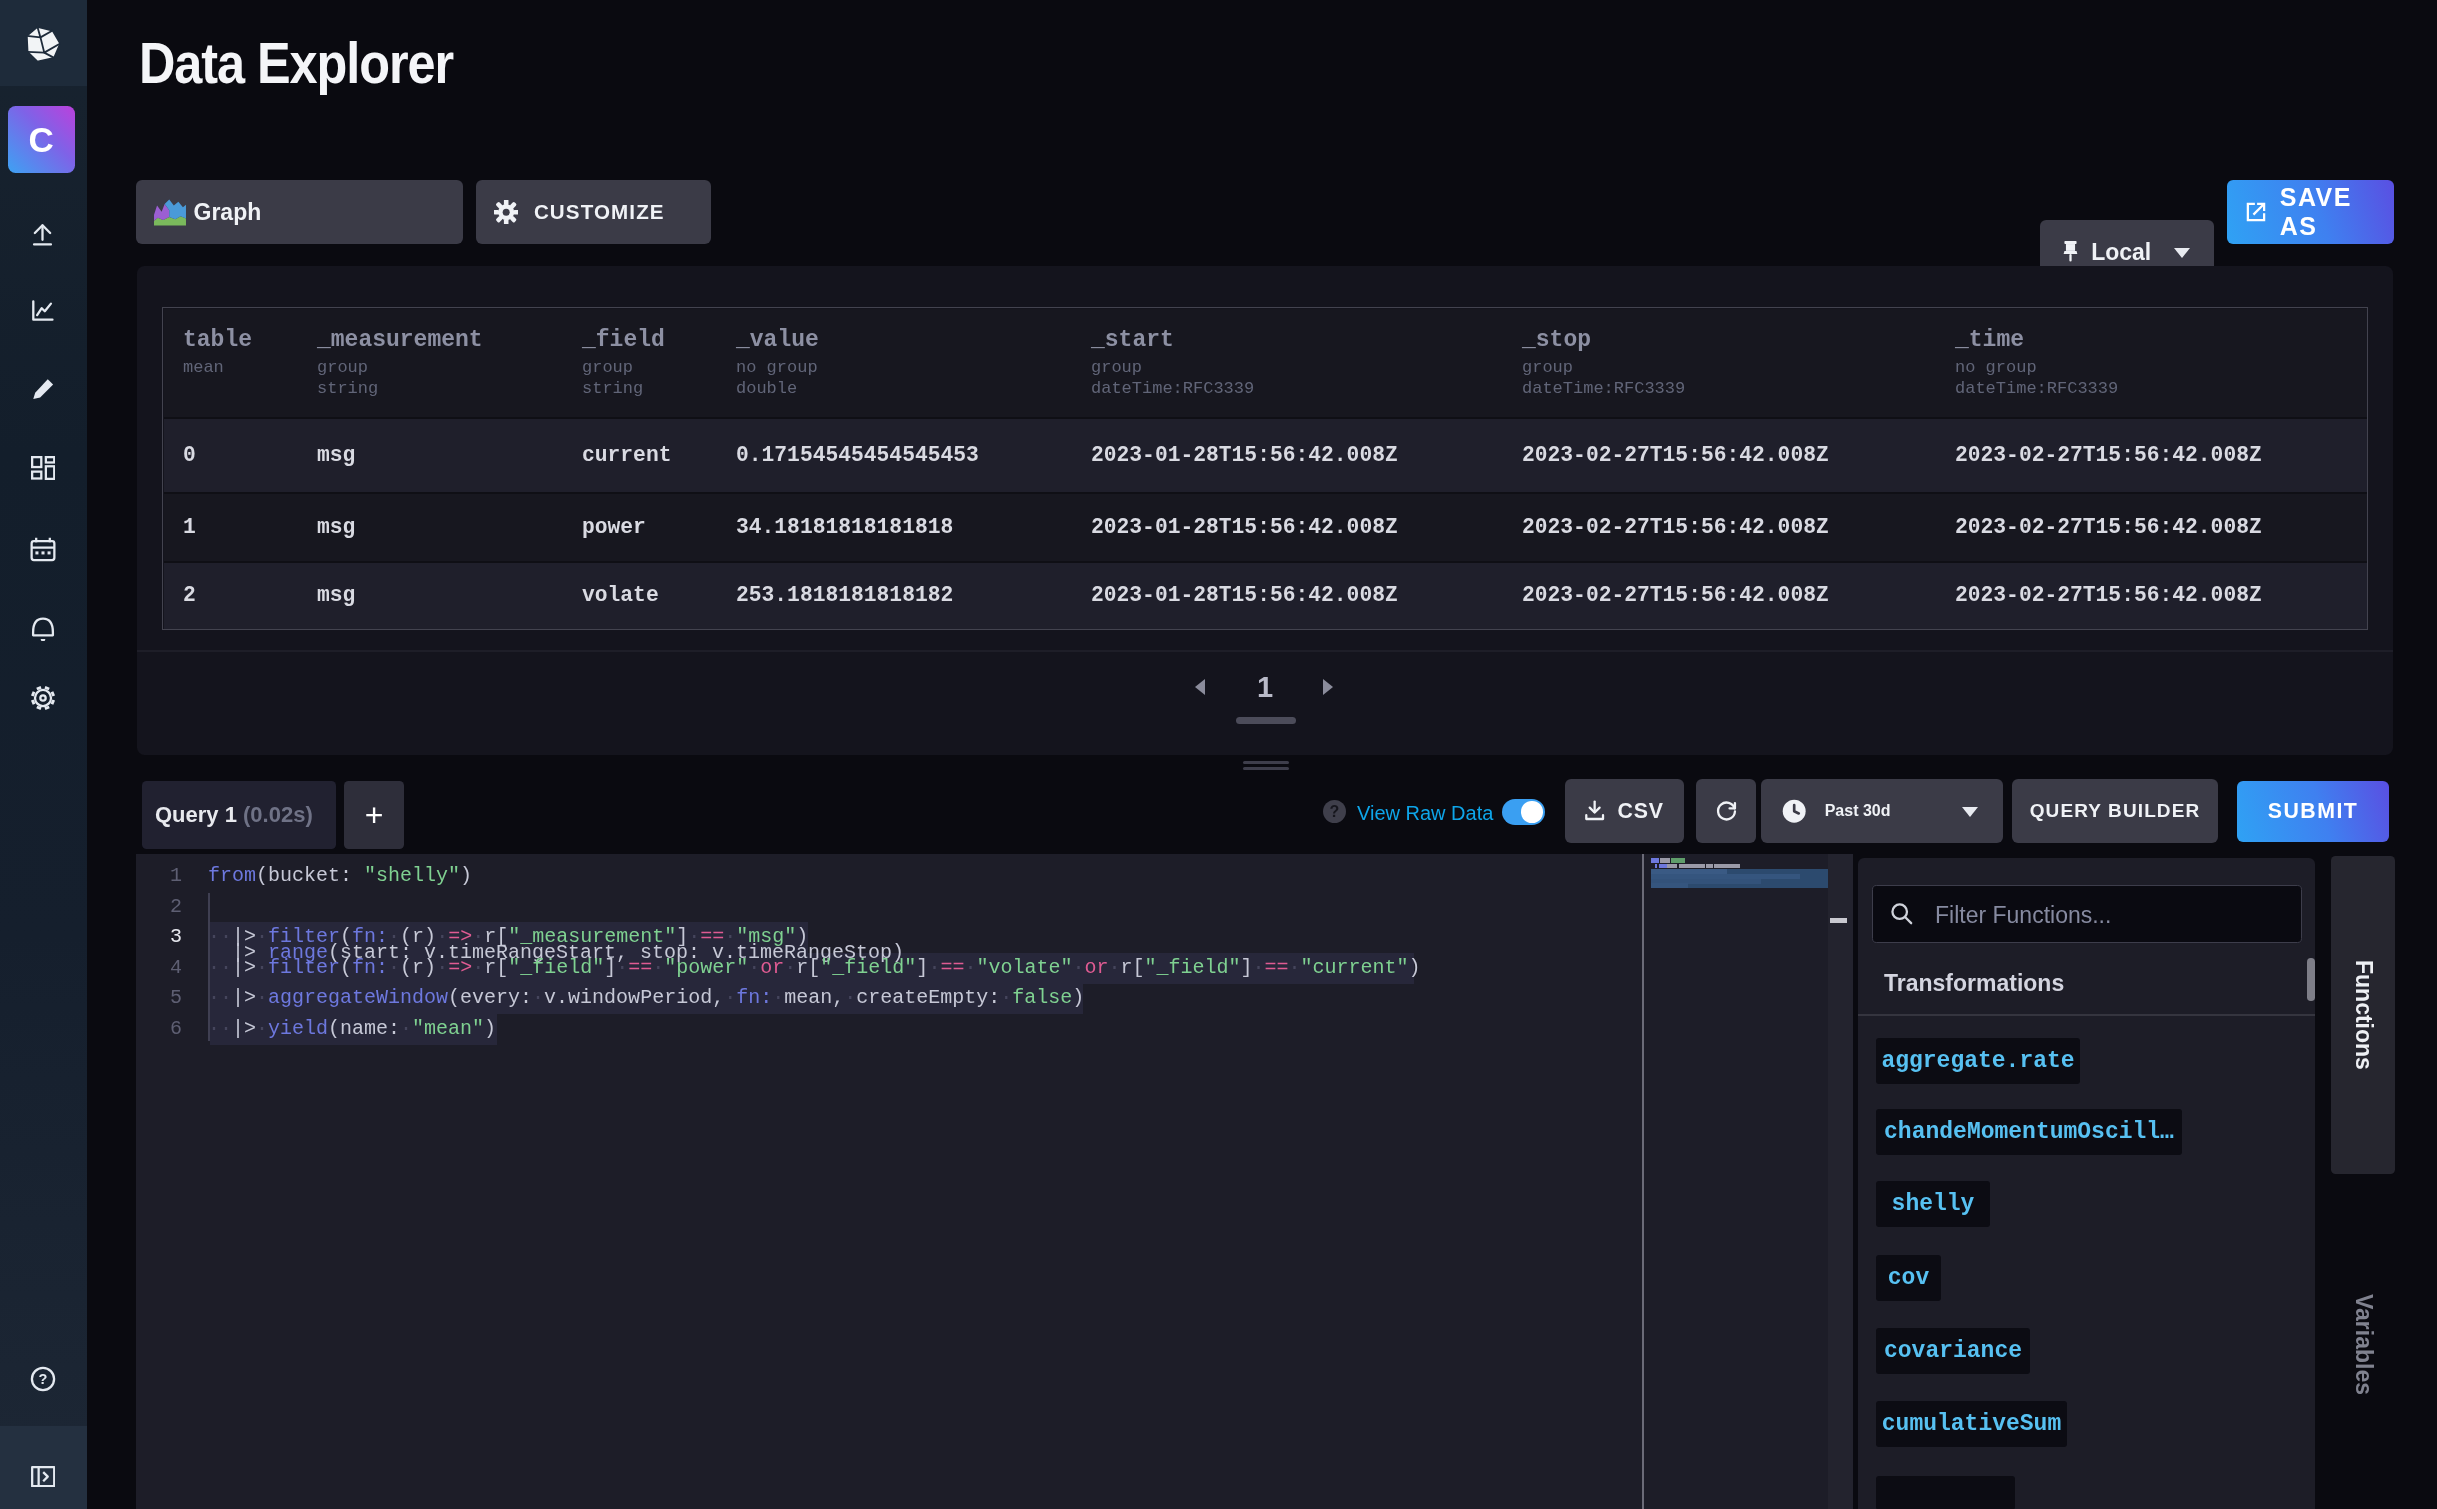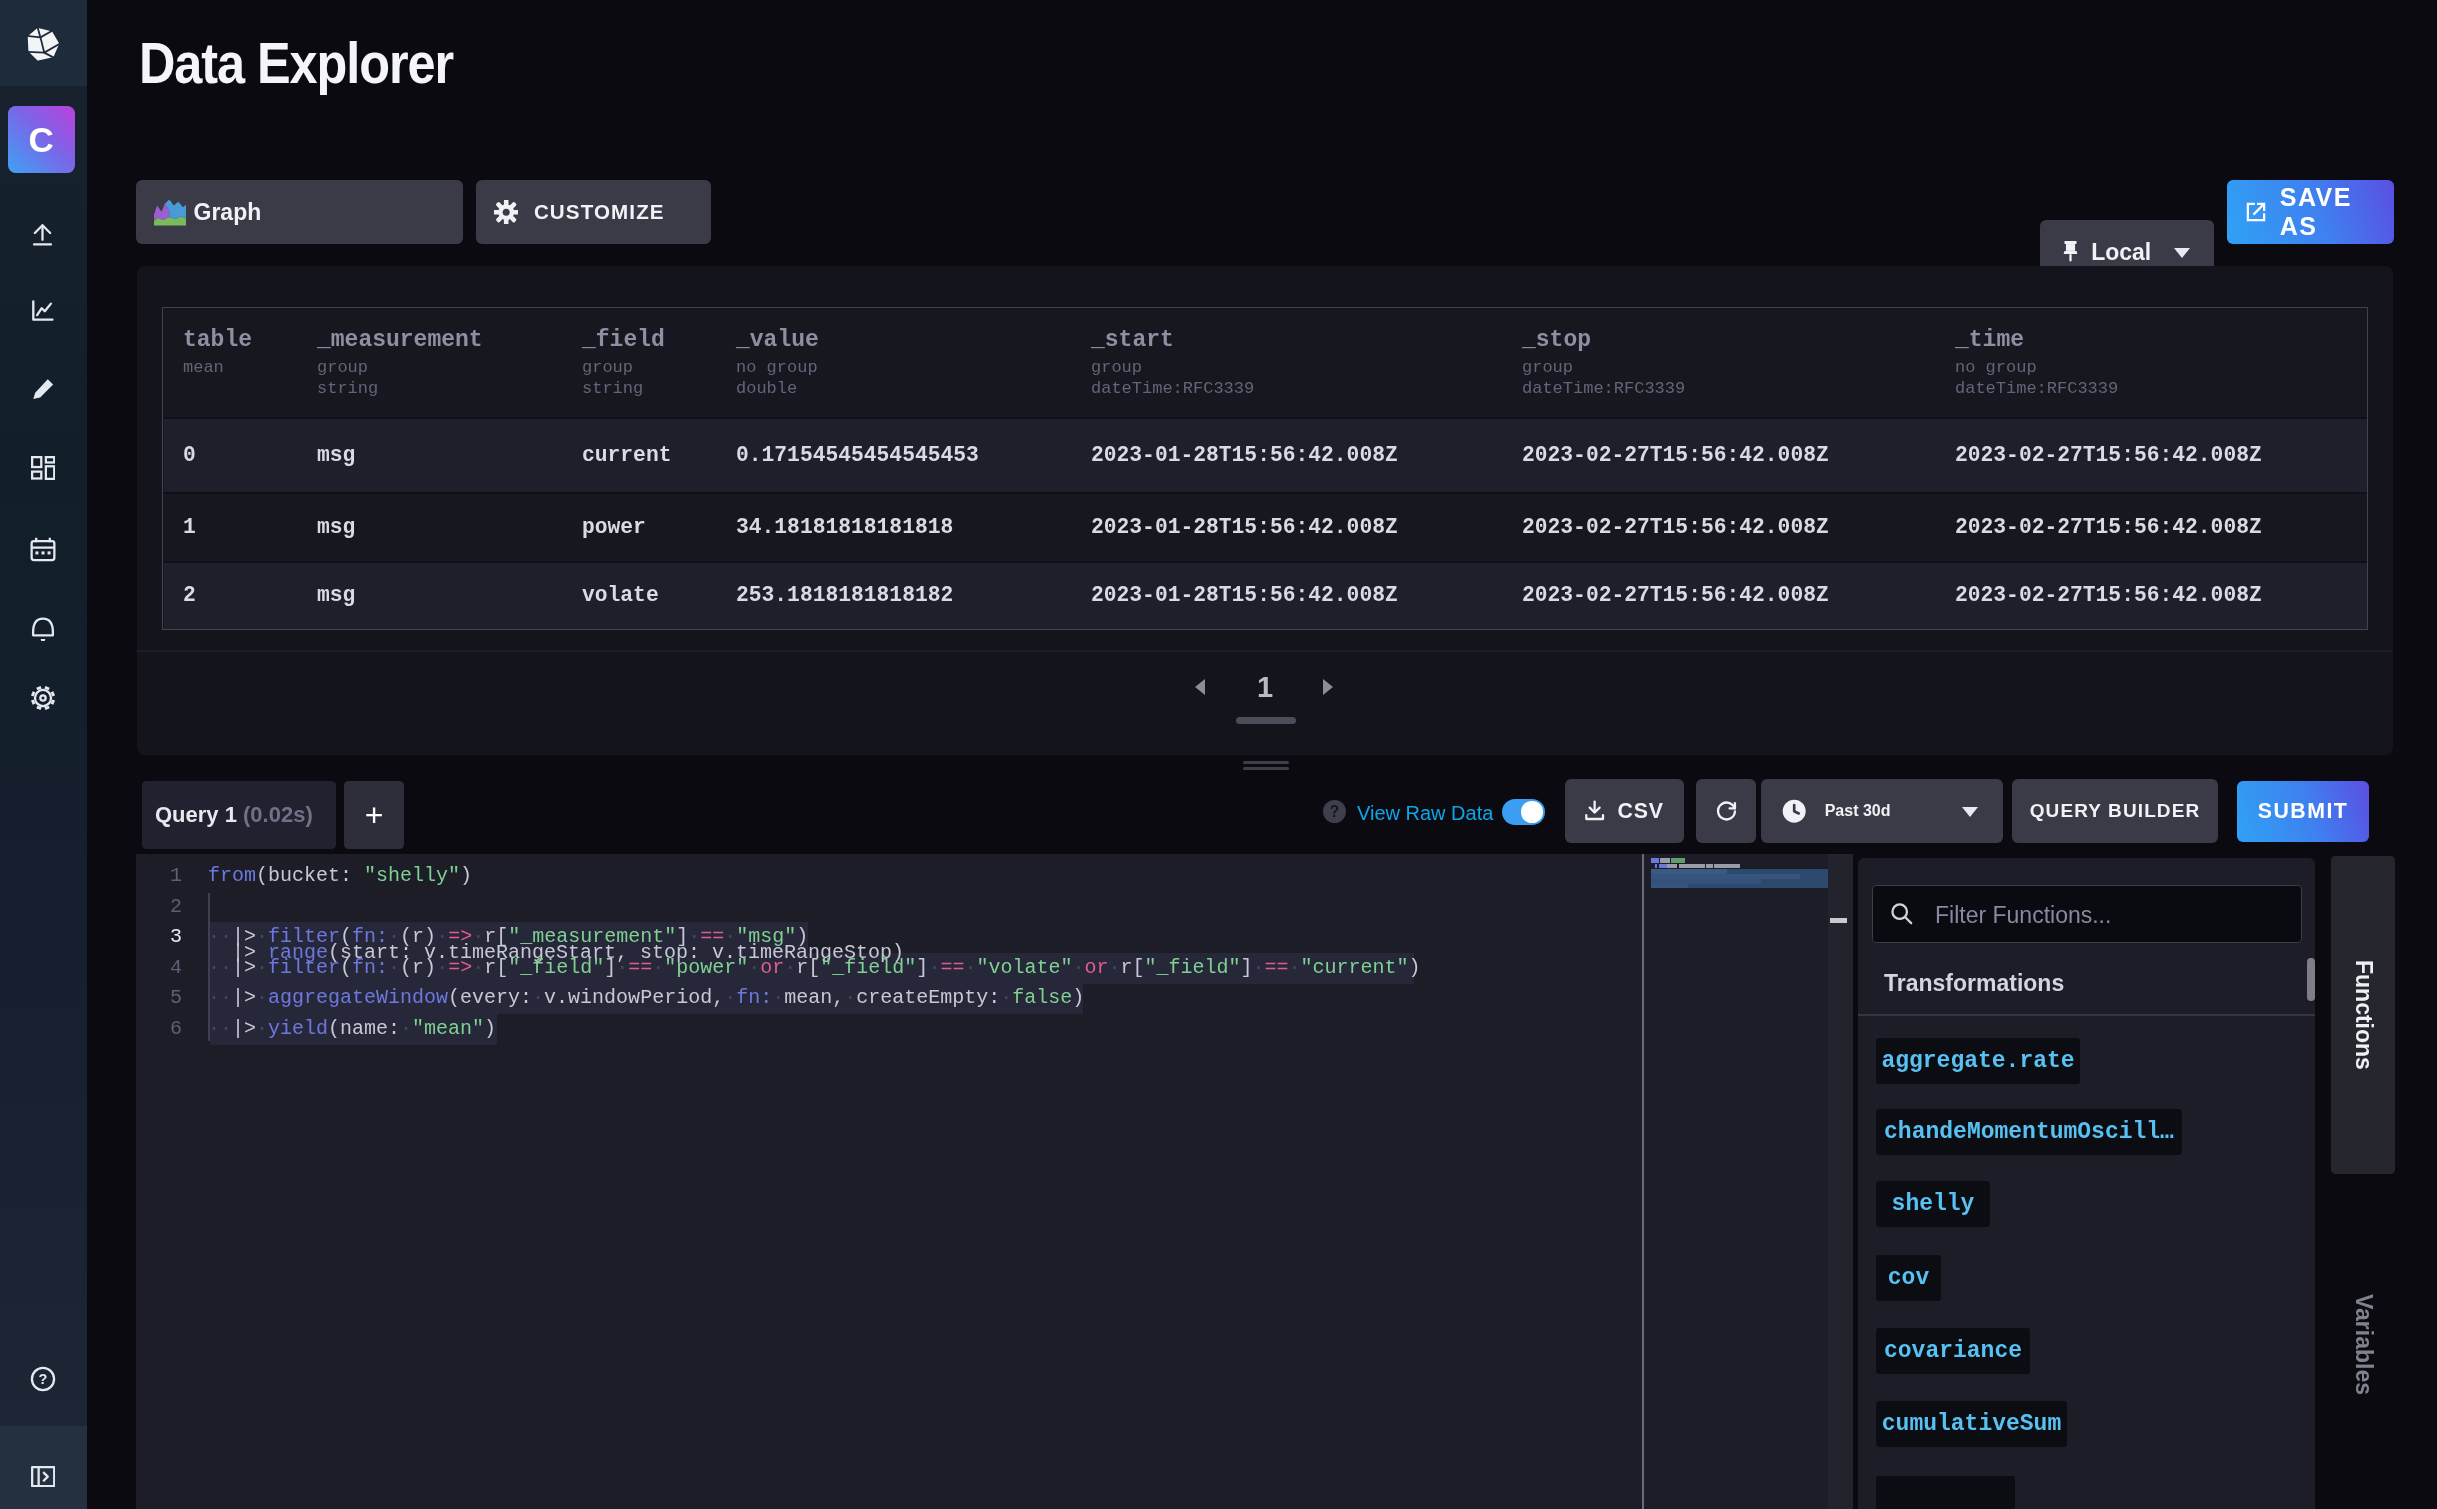--- a/index.html
+++ b/index.html
@@ -218,21 +218,21 @@
   <svg style="margin-left:21.3px;" width="24.4" height="24.4" viewBox="0 0 32 32">
     <circle cx="16" cy="16" r="15" fill="#f0f2f6"></circle>
     <polyline points="16,8 16,16 22,19" fill="none" stroke="#3b3b47" stroke-width="3.5" stroke-linecap="round" stroke-linejoin="round"></polyline>
   </svg>
   <span style="margin-left:18px;font-size:16px;">Past 30d</span>
   <span style="position:absolute;left:201px;top:28px;width:0;height:0;border-left:8.4px solid transparent;border-right:8.4px solid transparent;border-top:10px solid #e8eaf0;"></span>
 </div>
 <div class="btn" style="left:2012px;top:779px;width:206px;height:64px;justify-content:center;">
   <span style="font-size:19px;letter-spacing:1.1px;">QUERY BUILDER</span>
 </div>
-<div class="btn" style="left:2237px;top:781px;width:132px;height:61px;background:linear-gradient(72deg,#2fa2f4 0%,#3f80f0 55%,#5a4fe2 100%);justify-content:center;">
+<div class="btn" style="left:2237px;top:781px;width:152px;height:61px;background:linear-gradient(72deg,#2fa2f4 0%,#3f80f0 55%,#5a4fe2 100%);justify-content:center;">
   <span style="font-size:21.3px;letter-spacing:1.5px;color:#fff;">SUBMIT</span>
 </div>
 
 <div class="abs" style="left:136px;top:854px;width:1717px;height:656px;background:#1d1d28;"></div>
 <div class="abs" style="left:210px;top:922px;width:598px;height:30.5px;background:#27273a;"></div>
 <div class="abs" style="left:210px;top:953px;width:1204px;height:30.5px;background:#27273a;"></div>
 <div class="abs" style="left:210px;top:983px;width:873px;height:30.5px;background:#27273a;"></div>
 <div class="abs" style="left:210px;top:1014px;width:287px;height:30.5px;background:#27273a;"></div>
 
 <div class="abs" style="left:208px;top:893px;width:1.5px;height:148px;background:#3f3f52;"></div>

